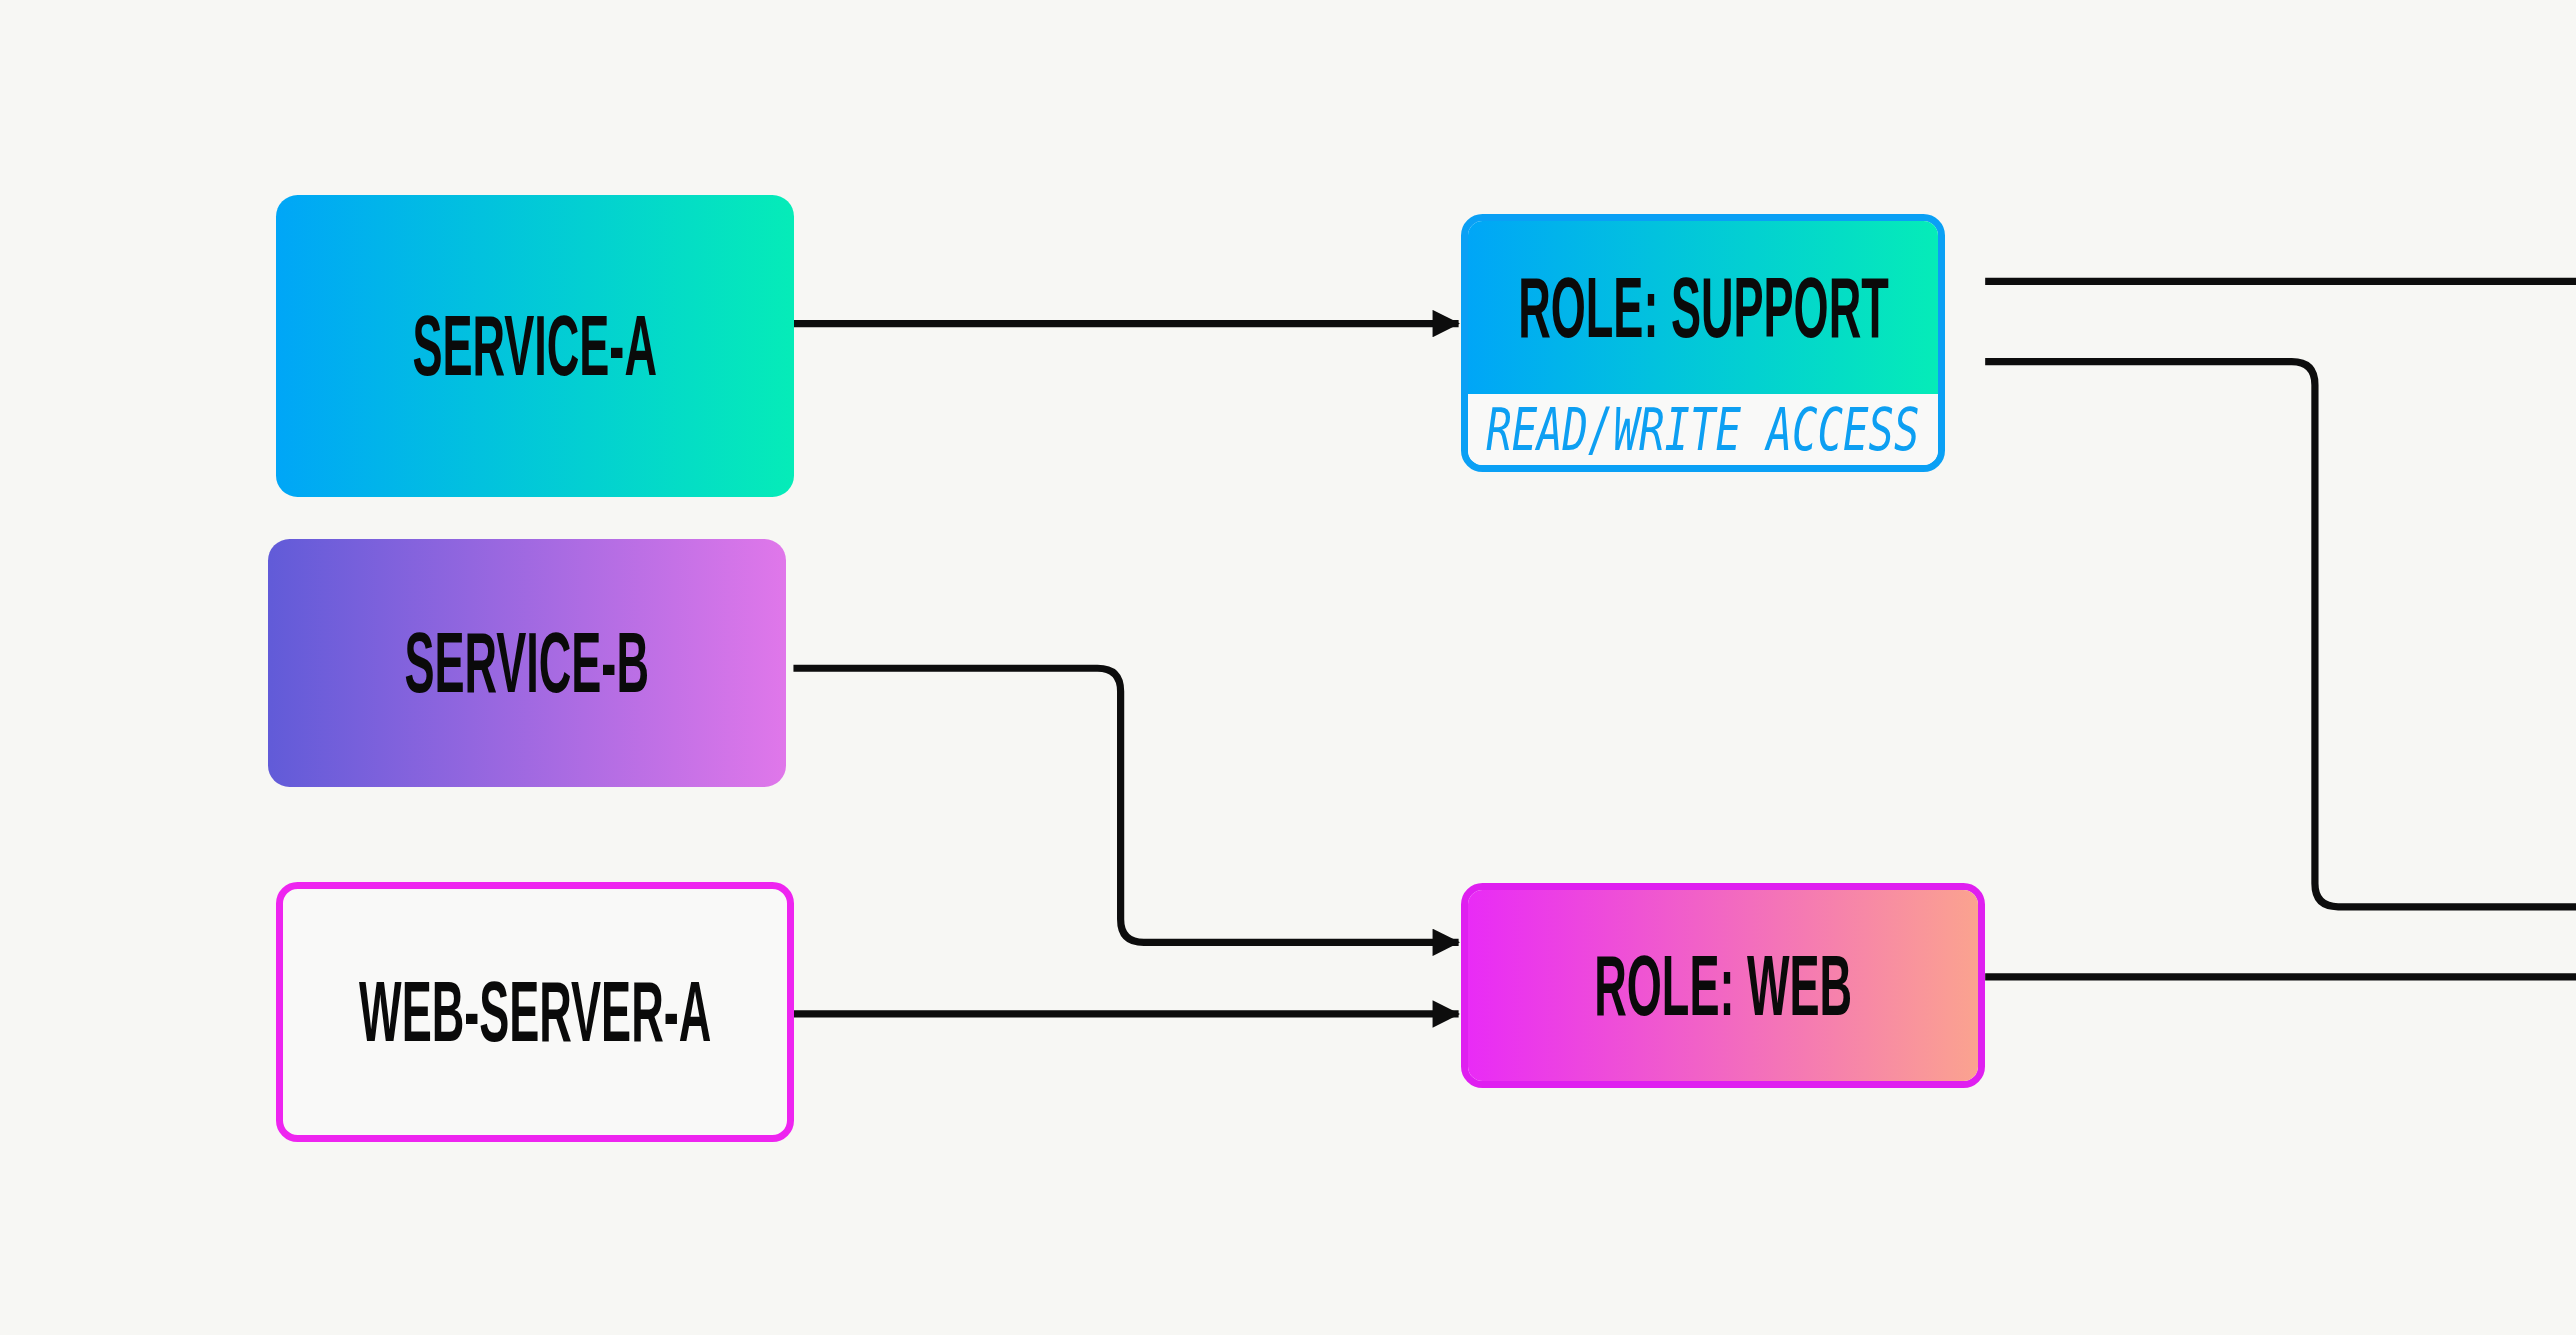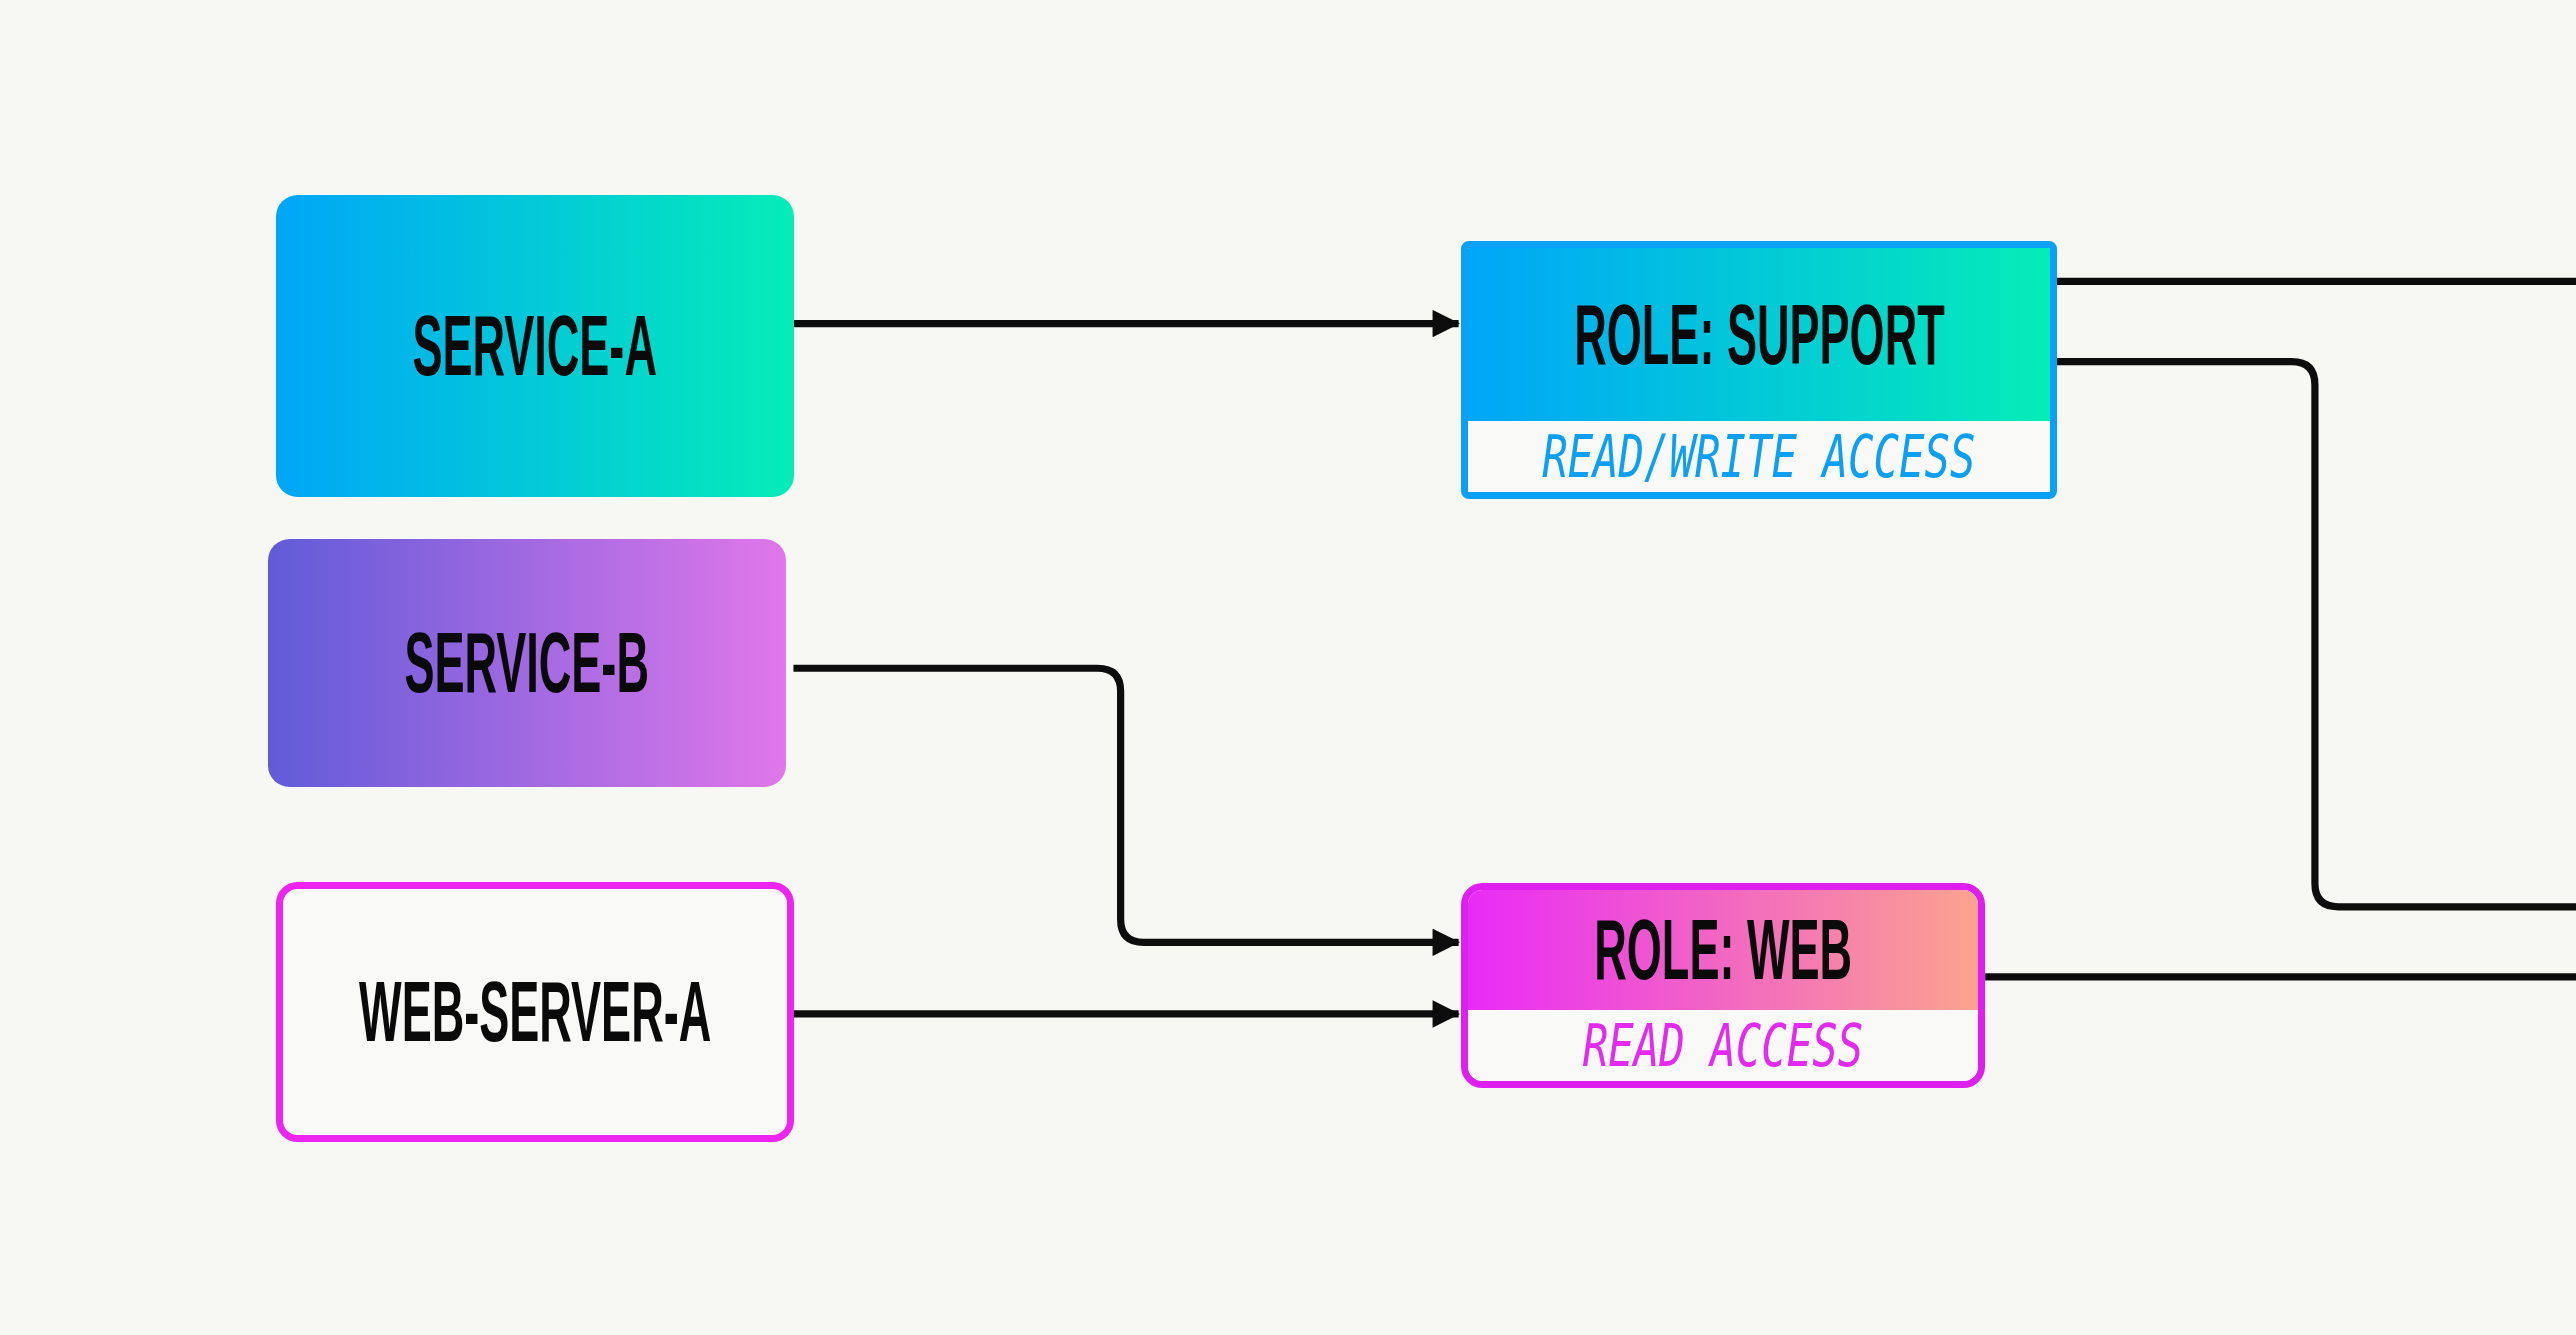--- a/index.html
+++ b/index.html
@@ -49,32 +49,29 @@
   </div>
 
   <div class="node grad" style="left: 268px; top: 539px; width: 518px; height: 248px; background: linear-gradient(90deg, rgb(97, 91, 216), rgb(224, 119, 234));">
     <span class="title">SERVICE-B</span>
   </div>
 
   <div class="node outline" style="left: 276px; top: 882px; width: 518px; height: 260px; border-color: rgb(238, 37, 240);">
     <span class="title">WEB-SERVER-A</span>
   </div>
 
-  <div class="node role" style="left: 1461px; top: 241px; width: 596px; height: 258px; border-color: rgb(10, 160, 245); border-radius: 8px;">
+  <div class="node role" style="left: 1461px; top: 214px; width: 484px; height: 258px; border-color: rgb(10, 160, 245);">
     <div class="role-header" style="background: linear-gradient(90deg, rgb(0, 166, 247), rgb(5, 236, 184));">
       <span class="title">ROLE: SUPPORT</span>
     </div>
     <div class="role-sublabel">
       <span class="mono" style="color: rgb(13, 159, 242);">READ/WRITE ACCESS</span>
     </div>
   </div>
 
   <div class="node role" style="left: 1461px; top: 883px; width: 524px; height: 205px; border-color: rgb(223, 31, 240);">
     <div class="role-header" style="background: linear-gradient(90deg, rgb(233, 43, 246), rgb(251, 163, 143));">
       <span class="title">ROLE: WEB</span>
     </div>
-    <div class="role-sublabel">
-      <span class="mono" style="color: rgb(228, 42, 240);">READ ACCESS</span>
-    </div>
   </div>
 
 </div>
 
 
 </body></html>

